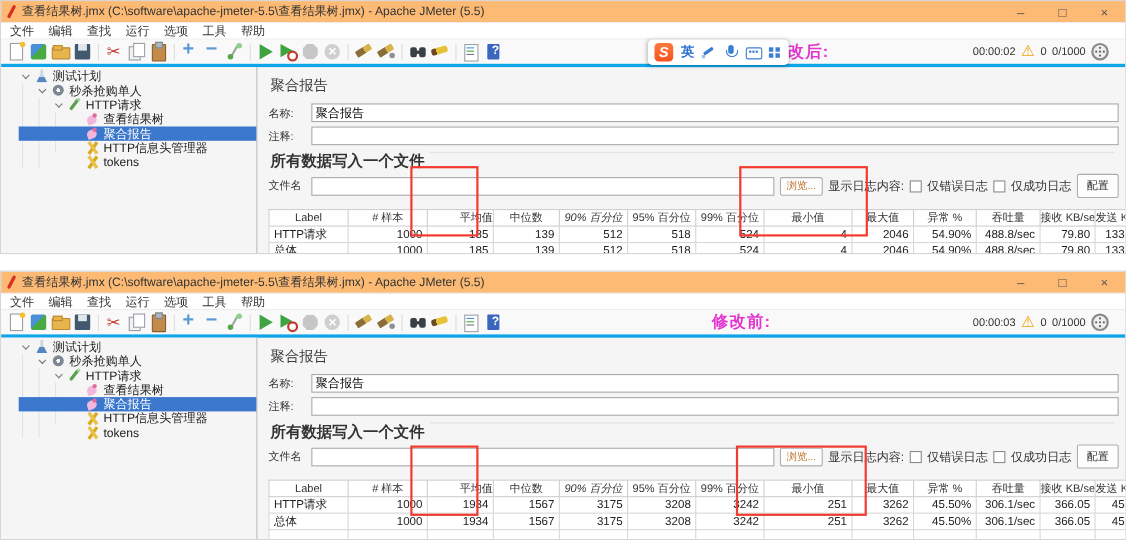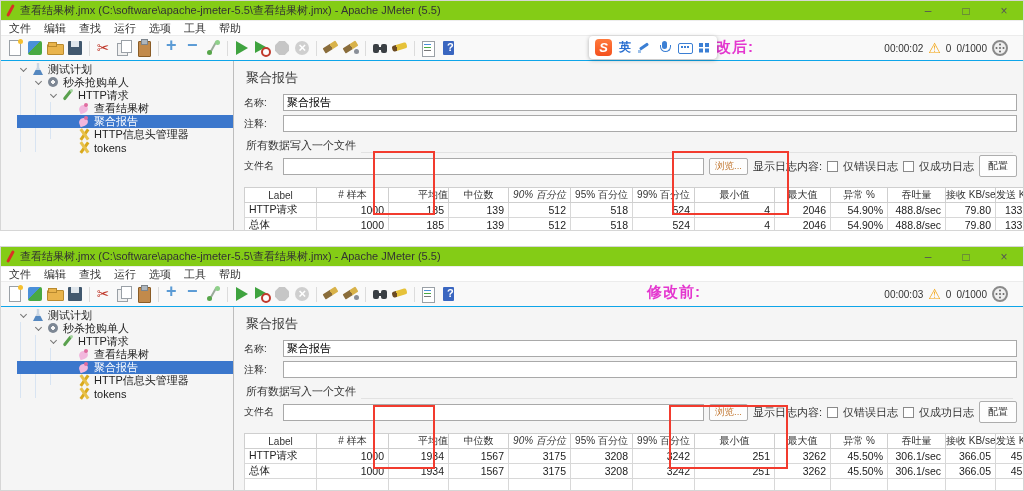--- a/index.html
+++ b/index.html
@@ -6,35 +6,35 @@
   html,body { width:1024px; height:491px; overflow:hidden; background:#fff;
     font-family:"Liberation Sans","DejaVu Sans",sans-serif; font-size:11px; color:#222; }
   body { position:relative; }
 
   .window { position:absolute; left:0; width:1024px; background:#f5f5f5;
     border:1px solid #d6d6d6; overflow:hidden; }
   .w1 { top:0; height:231px; }
   .w2 { top:246px; height:245px; }
 
   
-  .titlebar { height:20px; background:#84cc16; display:flex; align-items:center;
+  .titlebar { height:20px; background:#fdba74; display:flex; align-items:center;
     padding-left:8px; border-bottom:1px solid #ededed; }
   .jlogo { width:3px; height:13px; background:#d93025; border-radius:2px;
     transform:rotate(28deg); margin-right:8px; flex:none; }
   .title-text { font-size:11px; color:#333; white-space:nowrap; }
   .win-controls { margin-left:auto; display:flex; height:100%; }
   .wc { width:38px; display:grid; place-items:center; color:#555; font-size:12px; }
 
   
   .menubar { height:15px; background:#fff; display:flex; align-items:center;
     gap:13px; padding-left:8px; border-bottom:1px solid #ececec; font-size:11px; color:#333; }
   .menu-item { white-space:nowrap; }
 
   
-  .toolbar { height:25px; background:#f9f9f9; border-bottom:1px solid #0ea5e9;
+  .toolbar { height:25px; background:#f9f9f9; border-bottom:3px solid #0ea5e9;
     display:flex; align-items:center; padding:0 5px; gap:7px; }
   .tbi { width:18px; height:18px; position:relative; flex:none; display:inline-block; }
   .sep { width:1px; height:15px; background:#dcdcdc; margin:0 3px; flex:none; }
 
   .ic-new-file::before{content:"";position:absolute;left:3px;top:1px;width:10px;height:14px;background:#fff;border:1px solid #9aa0a6;}
   .ic-new-file::after{content:"";position:absolute;right:1px;top:0;width:5px;height:5px;background:#f6c02e;border-radius:50%;}
   .ic-templates::before{content:"";position:absolute;inset:2px;background:linear-gradient(135deg,#4a90d9 0 45%,#49a942 45%);border-radius:2px;}
   .ic-open-file::after{content:"";position:absolute;left:2px;top:3px;width:7px;height:3px;background:#e9b44c;border:1px solid #b98a2f;}
   .ic-open-file::before{content:"";position:absolute;left:1px;top:5px;width:15px;height:9px;background:#e9b44c;border:1px solid #b98a2f;border-radius:1px;}
   .ic-save::before{content:"";position:absolute;inset:2px;background:#41586e;border-radius:1px;}
@@ -95,21 +95,21 @@
   .header-manager::before{content:"";position:absolute;left:5px;top:0;width:2.5px;height:13px;background:#d9a91c;transform:rotate(35deg);}
   .header-manager::after{content:"";position:absolute;left:5px;top:0;width:2.5px;height:13px;background:#e8c14a;transform:rotate(-35deg);}
 
   
   .panel { flex:1; padding:4px 6px 0 10px; display:flex; flex-direction:column; min-width:0; }
   .panel-title { font-size:13px; color:#3a3a3a; margin:4px 0 7px 2px; }
   .frow { display:flex; align-items:center; margin-bottom:4px; gap:5px; }
   .frow label { width:34px; flex:none; font-size:10px; color:#333; }
   .txt { flex:1; min-width:0; height:17px; border:1px solid #a9a9a9; background:#fff;
     font-family:inherit; font-size:11px; padding:0 3px; }
-  .group-label { display:flex; align-items:flex-end; gap:5px; margin:2px 0 2px 2px; font-size:11px; color:#333; }
+  .group-label { display:flex; align-items:flex-start; gap:5px; margin:2px 0 2px 2px; font-size:14px; color:#333;font-weight:bold; }
   .gline { flex:1; height:1px; background:#e2e2e2; margin-right:4px; }
   .btn { border:1px solid #adadad; background:#fdfdfd; font-family:inherit; font-size:10px;
     padding:3px 8px; border-radius:2px; white-space:nowrap; color:#333; }
   .btn.browse { color:#c1762f; padding:1px 5px; font-size:9.5px; }
   .loglbl { white-space:nowrap; font-size:11px; color:#333; }
   .cb { width:11px; height:11px; border:1px solid #8a8a8a; background:#fff; flex:none; }
   .cblabel { white-space:nowrap; font-size:11px; color:#333; }
 
   
   .tablewrap { margin-top:6px; }

